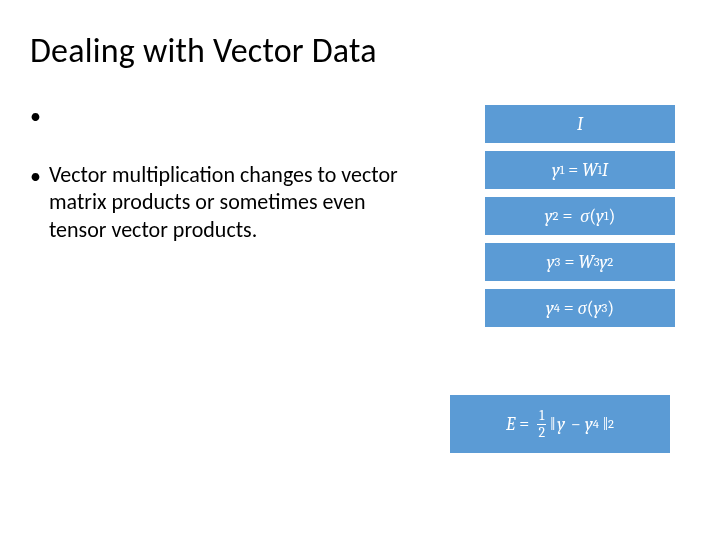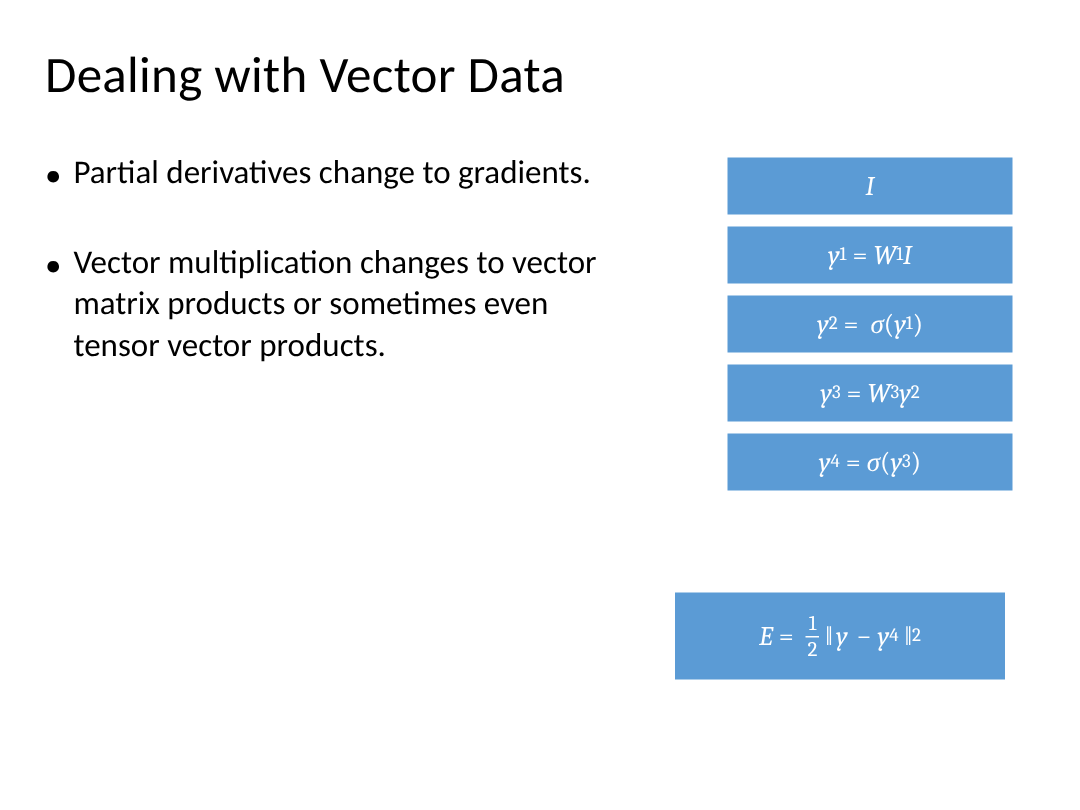--- a/index.html
+++ b/index.html
@@ -26,21 +26,20 @@
 </head>
 <body>
 
 <div class="slide">
   <h1 class="title">Dealing with Vector Data</h1>
 
   <div class="content">
     <div class="left">
       <div class="bullet">
         <span class="dot">•</span>
-        <span class="text">Partial derivatives change to gradients.</span>
       </div>
       <div class="bullet">
         <span class="dot">•</span>
         <span class="text">Vector multiplication changes to vector matrix products or sometimes even tensor vector products.</span>
       </div>
     </div>
 
     <div class="right">
       <div class="eqbox">
         <span>I</span>

